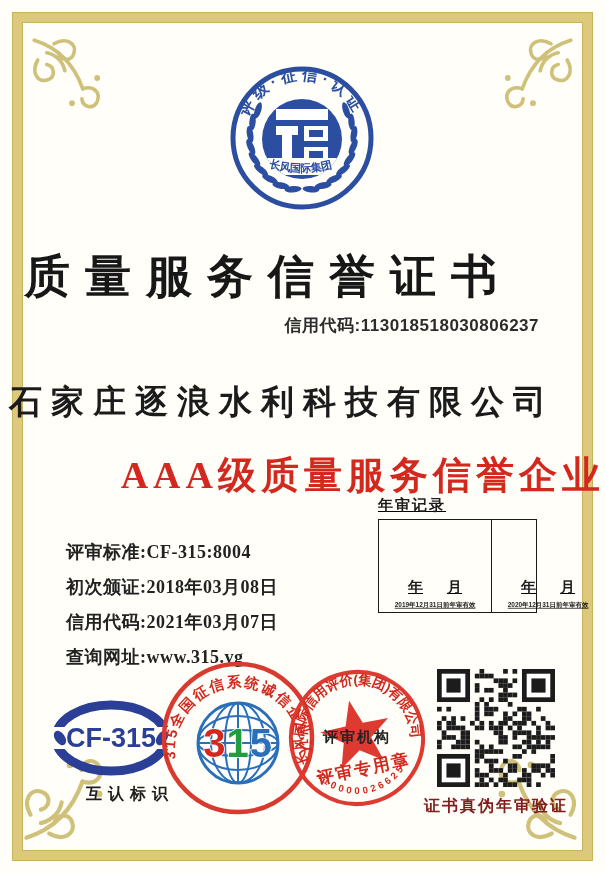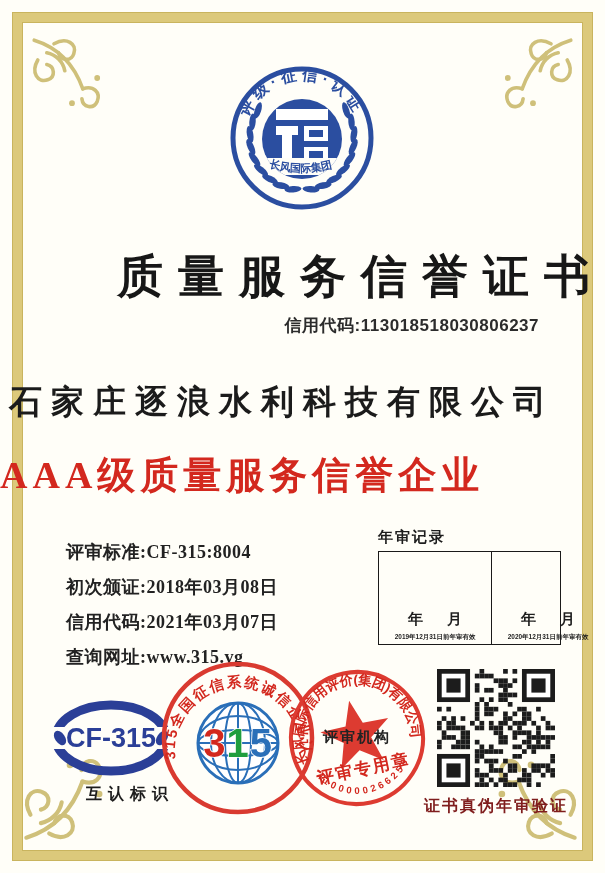--- a/index.html
+++ b/index.html
@@ -10,33 +10,33 @@
          box-shadow:inset 0 0 0 1px #c9b45e, 0 0 0 1px #c9b45e;pointer-events:none;}
   
   .corner{position:absolute;color:#cfc07a;}
   .corner.tl{left:27px;top:33px;width:90px;height:90px;}
   .corner.tr{right:27px;top:33px;width:90px;height:90px;transform:scaleX(-1);}
   .corner.bl{left:18px;bottom:27px;width:104px;height:104px;transform:scaleY(-1);}
   .corner.br{right:22px;bottom:27px;width:104px;height:104px;transform:scale(-1,-1);}
   
   .badge{position:absolute;left:227px;top:62px;width:150px;height:152px;}
   
-  .title{position:absolute;top:246px;left:0;width:100%;text-align:right;
-         font-size:46px;font-weight:bold;color:#171717;letter-spacing:15px;padding-left:0;box-sizing:border-box;}
+  .title{position:absolute;top:246px;left:0;width:100%;text-align:left;
+         font-size:46px;font-weight:bold;color:#171717;letter-spacing:15px;padding-left:24px;box-sizing:border-box;}
   .credit{position:absolute;top:314px;right:66px;font-size:17px;font-weight:bold;color:#2c2c2c;letter-spacing:0.5px;}
   .company{position:absolute;top:380px;left:0;width:100%;text-align:left;
            font-size:33px;font-weight:bold;color:#1b1b1b;letter-spacing:9px;padding-left:9px;box-sizing:border-box;}
-  .rating{position:absolute;top:450px;left:0;width:100%;text-align:left;
+  .rating{position:absolute;top:450px;left:0;width:100%;text-align:right;
           font-family:"Liberation Serif", serif;font-size:38px;font-weight:bold;color:#d3281e;letter-spacing:5px;}
   
   .details{position:absolute;left:66px;top:540px;font-family:"Liberation Serif", serif;
            font-size:18px;font-weight:bold;color:#222;}
   .details div{margin-bottom:11px;letter-spacing:0.5px;}
   
-  .annual{position:absolute;left:378px;top:528px;width:183px;}
+  .annual{position:absolute;left:378px;top:496px;width:159px;text-decoration:underline;}
   .annual .lbl{font-family:"Liberation Serif", serif;font-size:15px;font-weight:bold;color:#1d1d1d;
                letter-spacing:2px;margin-bottom:4px;}
   .annual .tbl{display:flex;border:1.5px solid #1a1a1a;height:92px;background:transparent;}
   .annual .cell{flex:1;display:flex;flex-direction:column;justify-content:flex-end;align-items:center;
                 padding-bottom:2px;}
   .annual .cell + .cell{border-left:1.5px solid #1a1a1a;}
   .annual .ym{display:flex;gap:24px;font-family:"Liberation Serif", serif;font-size:15px;font-weight:bold;color:#1d1d1d;}
   .annual .note{font-size:9px;font-weight:bold;color:#1d1d1d;white-space:nowrap;transform:scale(0.72);transform-origin:center bottom;}
   
   .cfoval{position:absolute;left:48px;top:696px;width:126px;height:84px;}

